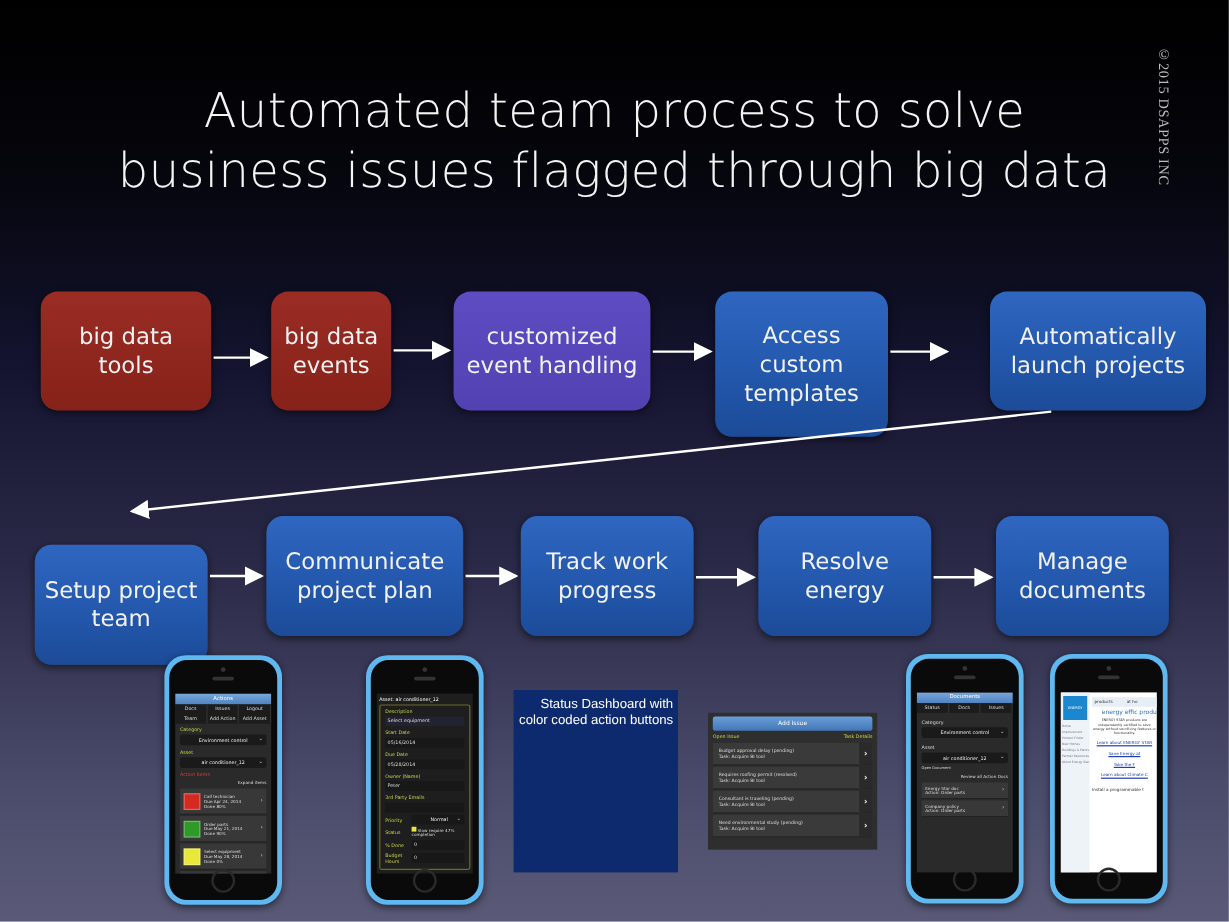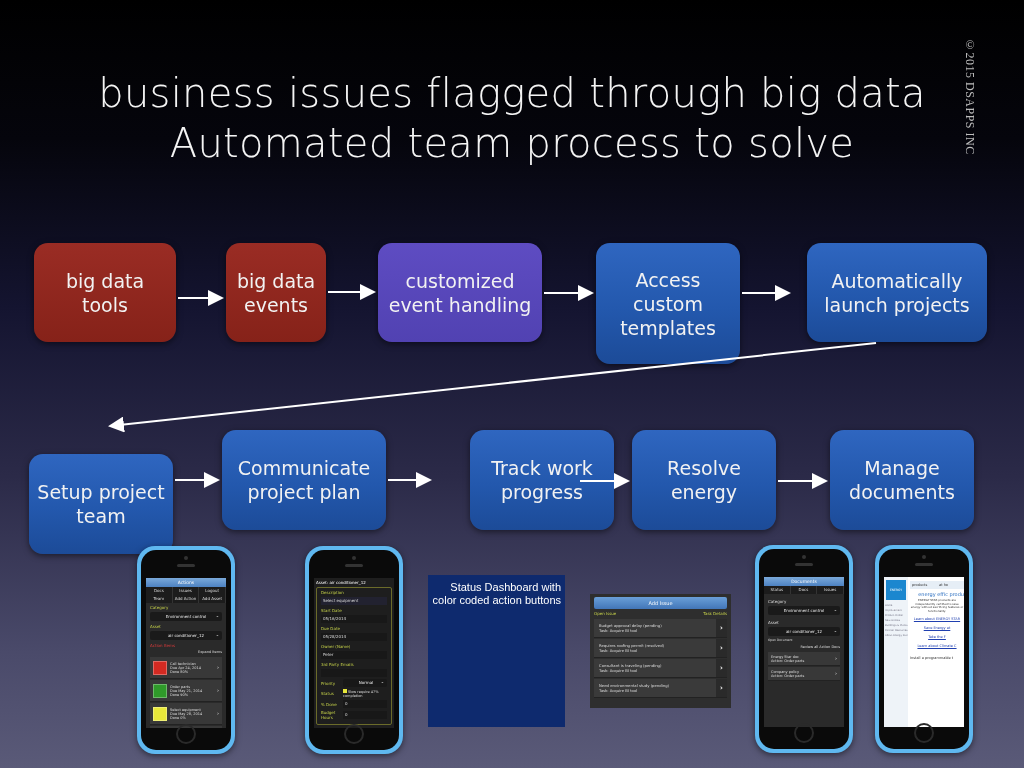--- a/index.html
+++ b/index.html
@@ -93,42 +93,42 @@
   .issues-btn { background: linear-gradient(180deg,#6a9fd8,#4276b8); height: 12px; line-height: 12px; text-align: center; font-size: 5px; color: #fff; border-radius: 2px; }
   .issues-sub { display: flex; justify-content: space-between; font-size: 4px; color: #c8d44a; margin: 2px 0 3px; }
   .issue-row { display: flex; align-items: center; background: #3a3a3a; height: 19px; margin-bottom: 1px; border-bottom: 1px solid #222; }
   .issue-row .txt { flex: 1; font-size: 3.8px; line-height: 5px; color: #ddd; padding-left: 5px; }
   .issue-row .chev { width: 11px; height: 100%; background: #2a2a2a; text-align: center; line-height: 19px; font-size: 7px; font-weight: bold; }
 </style>
 </head>
 <body>
 
 <div class="title">
+  <div>Automated team process to solve</div>
   <div>business issues flagged through big data</div>
-  <div>Automated team process to solve</div>
 </div>
 <div class="copyright">©2015 DSAPPS INC</div>
 
 <div class="node red" style="left:34px;top:243px;width:142px;height:99px;">big data
 tools</div>
 <div class="node red" style="left:226px;top:243px;width:100px;height:99px;">big data
 events</div>
 <div class="node purple" style="left:378px;top:243px;width:164px;height:99px;">customized
 event handling</div>
 <div class="node blue" style="left:596px;top:243px;width:144px;height:121px;">Access
 custom
 templates</div>
-<div class="node blue" style="left:807px;top:243px;width:180px;height:99px;">Automatically
+<div class="node blue" style="left:825px;top:243px;width:180px;height:99px;">Automatically
 launch projects</div>
 
 <div class="node blue" style="left:29px;top:454px;width:144px;height:100px;">Setup project
 team</div>
 <div class="node blue" style="left:222px;top:430px;width:164px;height:100px;">Communicate
 project plan</div>
-<div class="node blue" style="left:434px;top:430px;width:144px;height:100px;margin-left:36px;">Track work
+<div class="node blue" style="left:434px;top:430px;width:144px;height:100px;">Track work
 progress</div>
 <div class="node blue" style="left:632px;top:430px;width:144px;height:100px;">Resolve energy</div>
 <div class="node blue" style="left:830px;top:430px;width:144px;height:100px;">Manage
 documents</div>
 
 <svg class="arrows">
   <defs>
     <marker id="ah" markerWidth="8" markerHeight="8" refX="7" refY="4" orient="auto">
       <path d="M0,0 L8,4 L0,8 Z" fill="#fff"></path>
     </marker>

